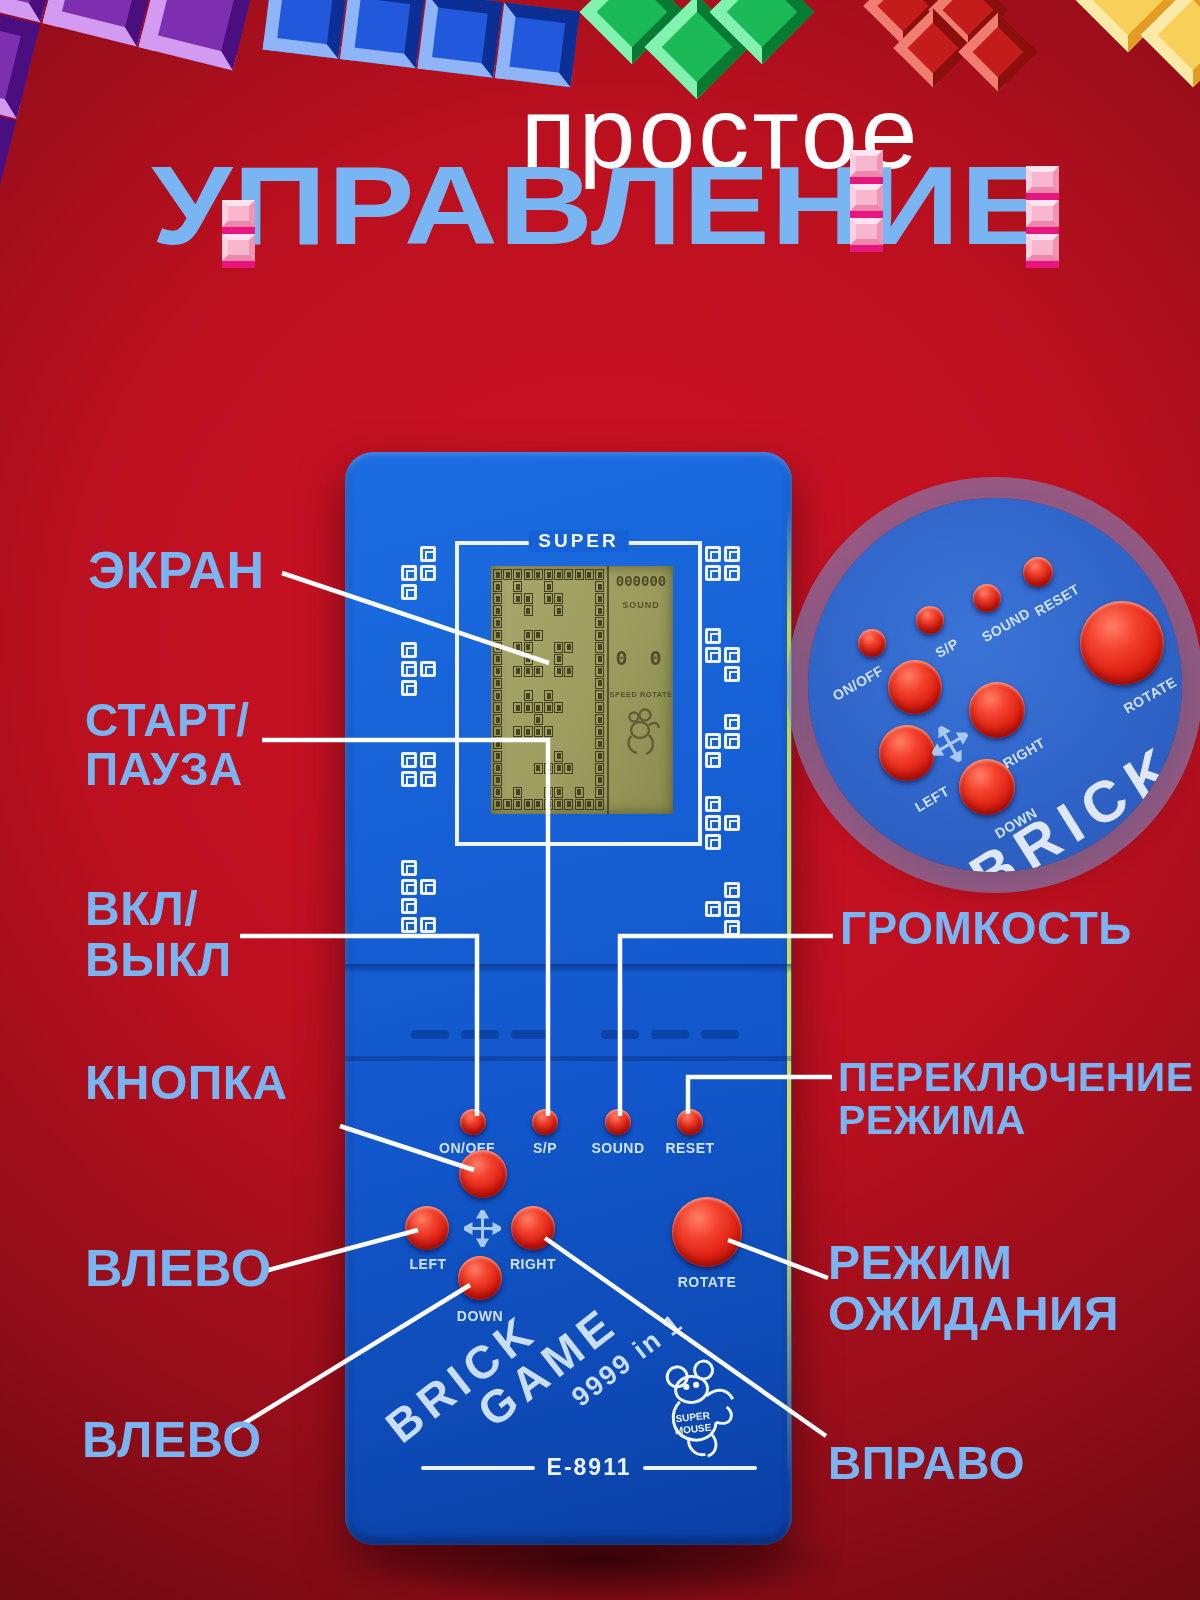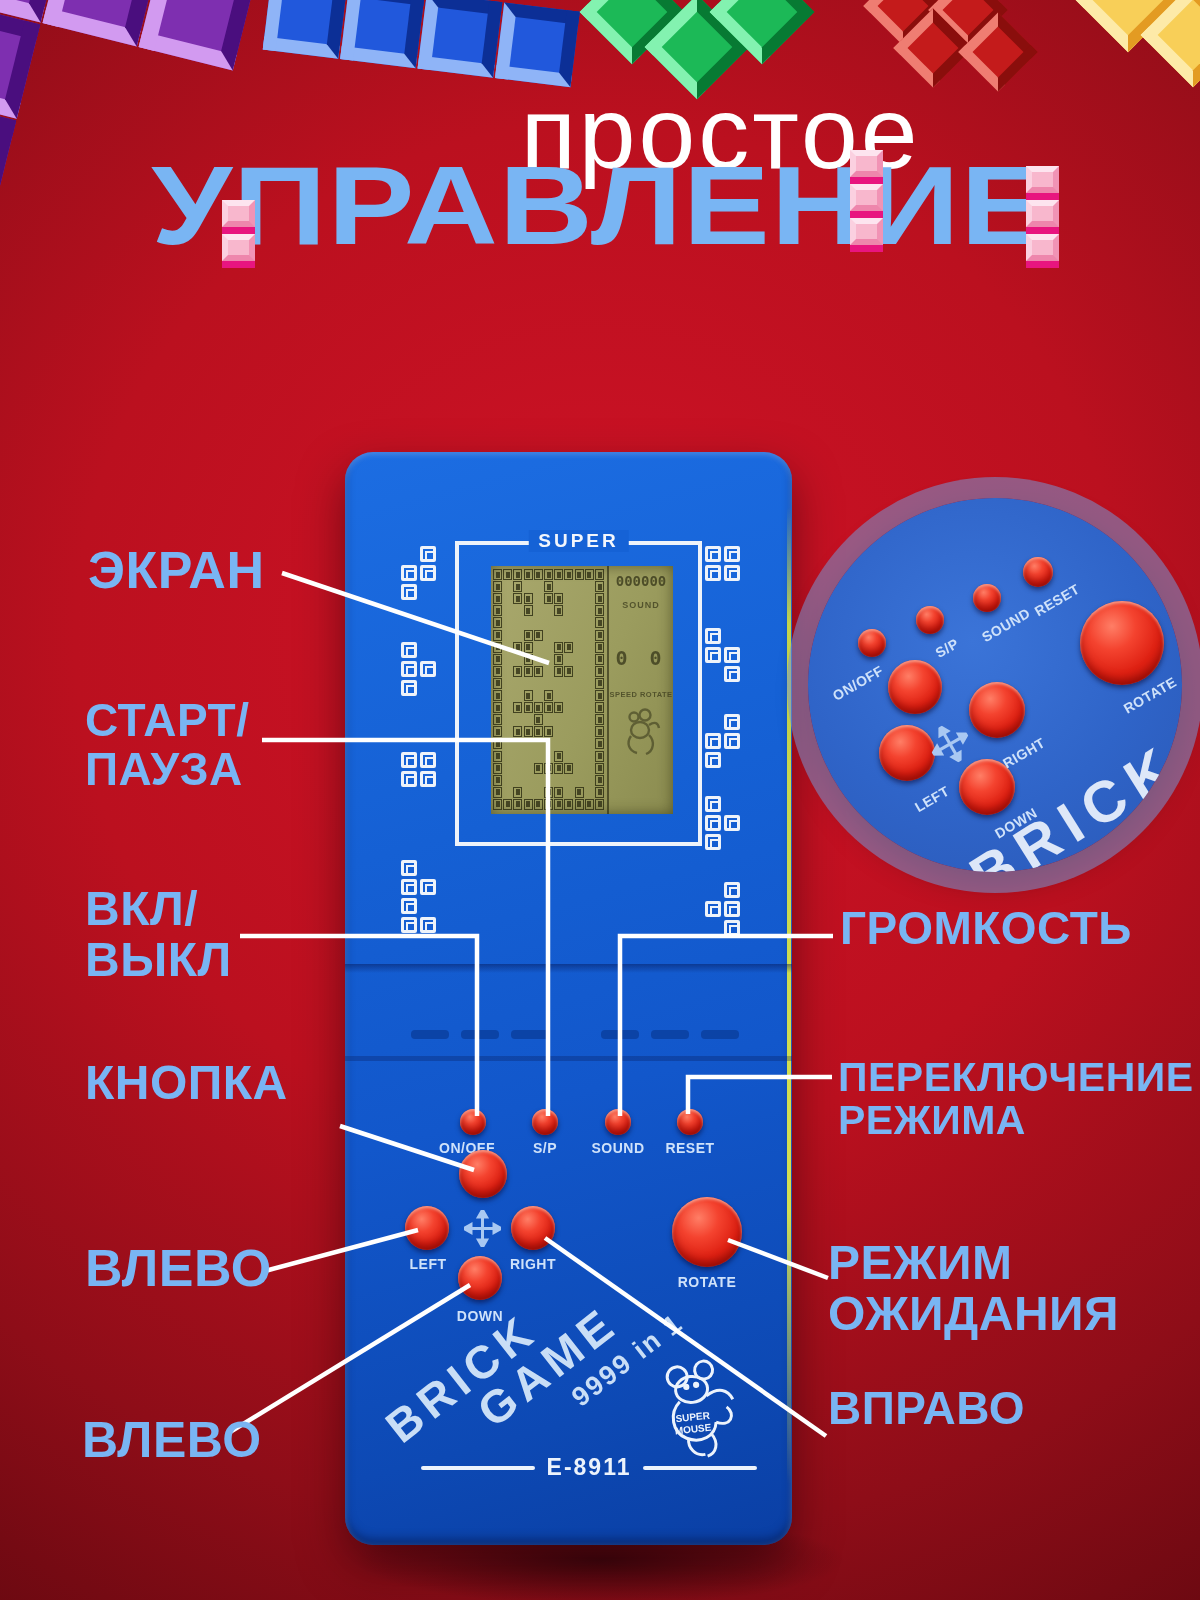--- a/index.html
+++ b/index.html
@@ -79,21 +79,21 @@
   .c-screen{left:88px;top:543px;font-size:52px;}
   .c-start{left:85px;top:696px;font-size:46px;}
   .c-power{left:85px;top:884px;font-size:48px;}
   .c-dir{left:85px;top:1058px;font-size:48px;}
   .c-dir .sub{font-size:37px;font-weight:600;margin-top:7px;letter-spacing:0;}
   .c-left{left:85px;top:1241px;font-size:52px;}
   .c-down{left:82px;top:1414px;font-size:50px;}
   .c-vol{left:840px;top:904px;font-size:46px;}
   .c-mode{left:838px;top:1056px;font-size:41px;font-weight:700;}
   .c-standby{left:828px;top:1238px;font-size:48px;}
-  .c-right{left:828px;top:1384px;font-size:46px;}
+  .c-right{left:828px;top:1439px;font-size:46px;}
 </style>
 </head>
 <body>
 
 <div class="stage">
 
   <div class="decor-layer">
       <div style="position: absolute; left: -30px; top: -95px; transform: rotate(14deg); transform-origin: 0px 0px;">
         <div style="position: absolute; left: 0px; top: 0px; width: 97px; height: 97px; box-sizing: border-box; background: rgb(126, 47, 176); border-width: 16px; border-style: solid; border-image: initial; border-color: rgb(74, 14, 126) rgb(74, 14, 126) rgb(210, 154, 240) rgb(210, 154, 240);"></div>
         <div style="position: absolute; left: 99px; top: 0px; width: 97px; height: 97px; box-sizing: border-box; background: rgb(126, 47, 176); border-width: 16px; border-style: solid; border-image: initial; border-color: rgb(74, 14, 126) rgb(74, 14, 126) rgb(210, 154, 240) rgb(210, 154, 240);"></div>

